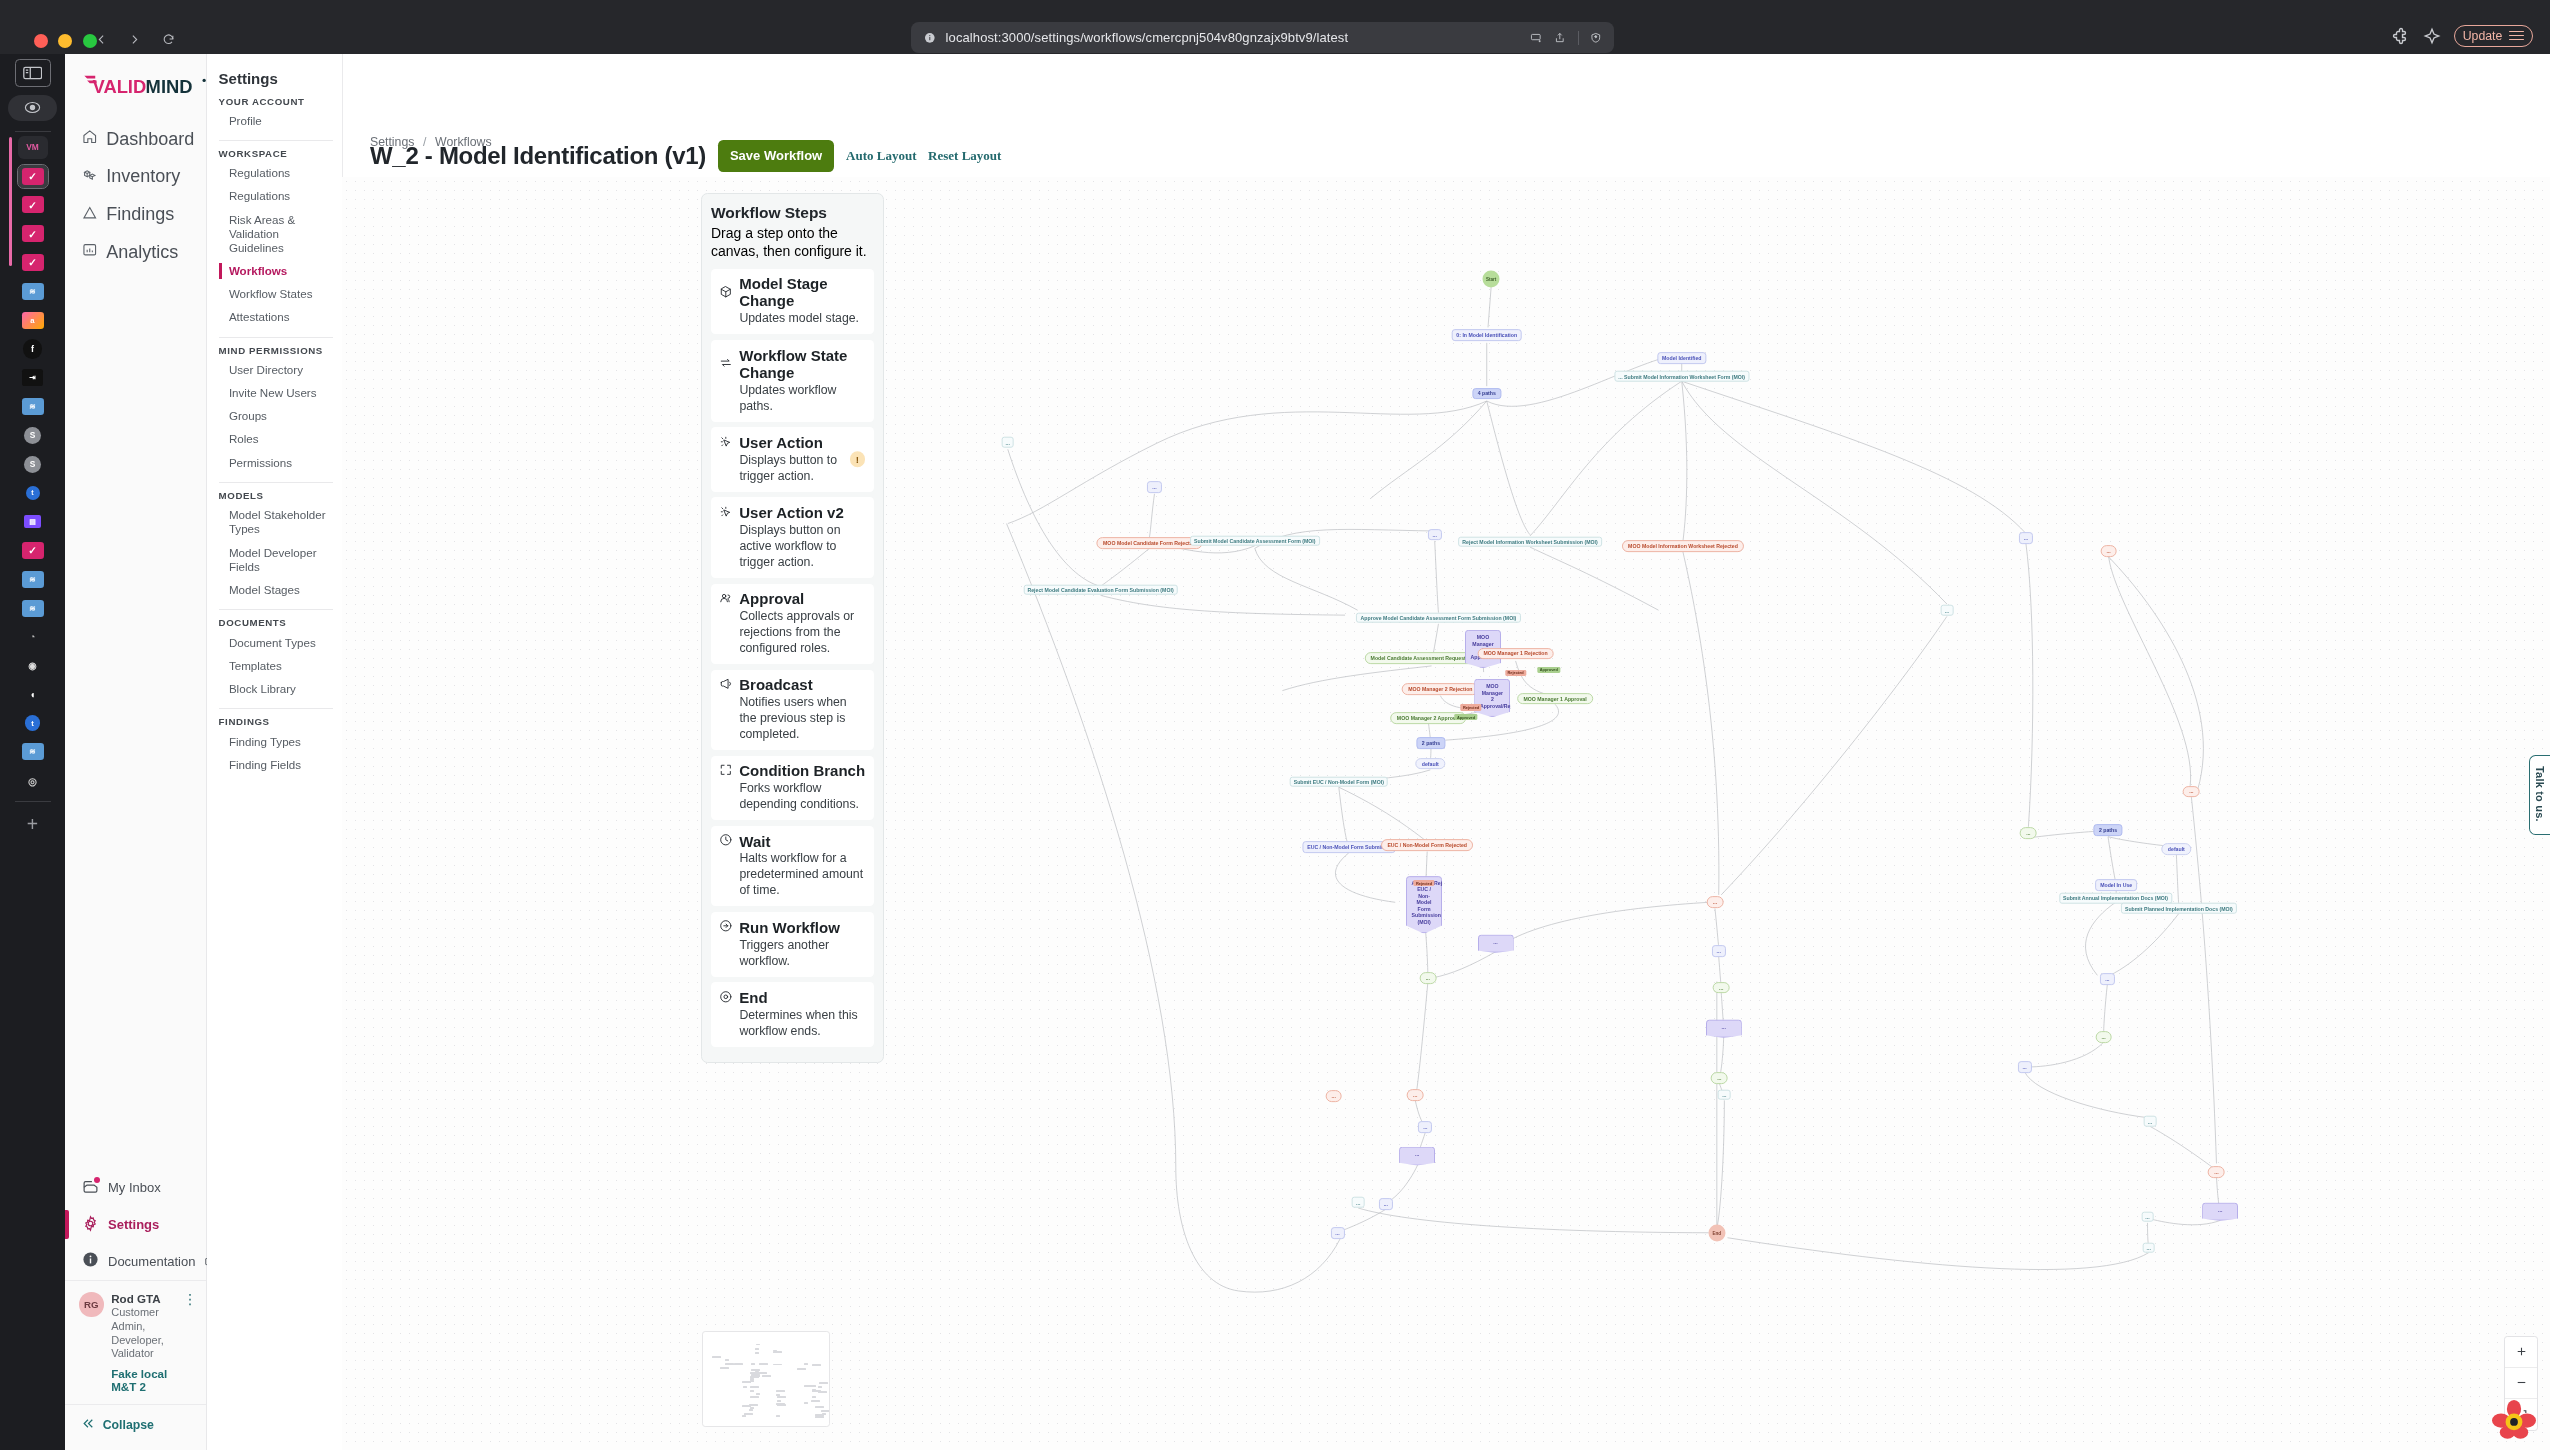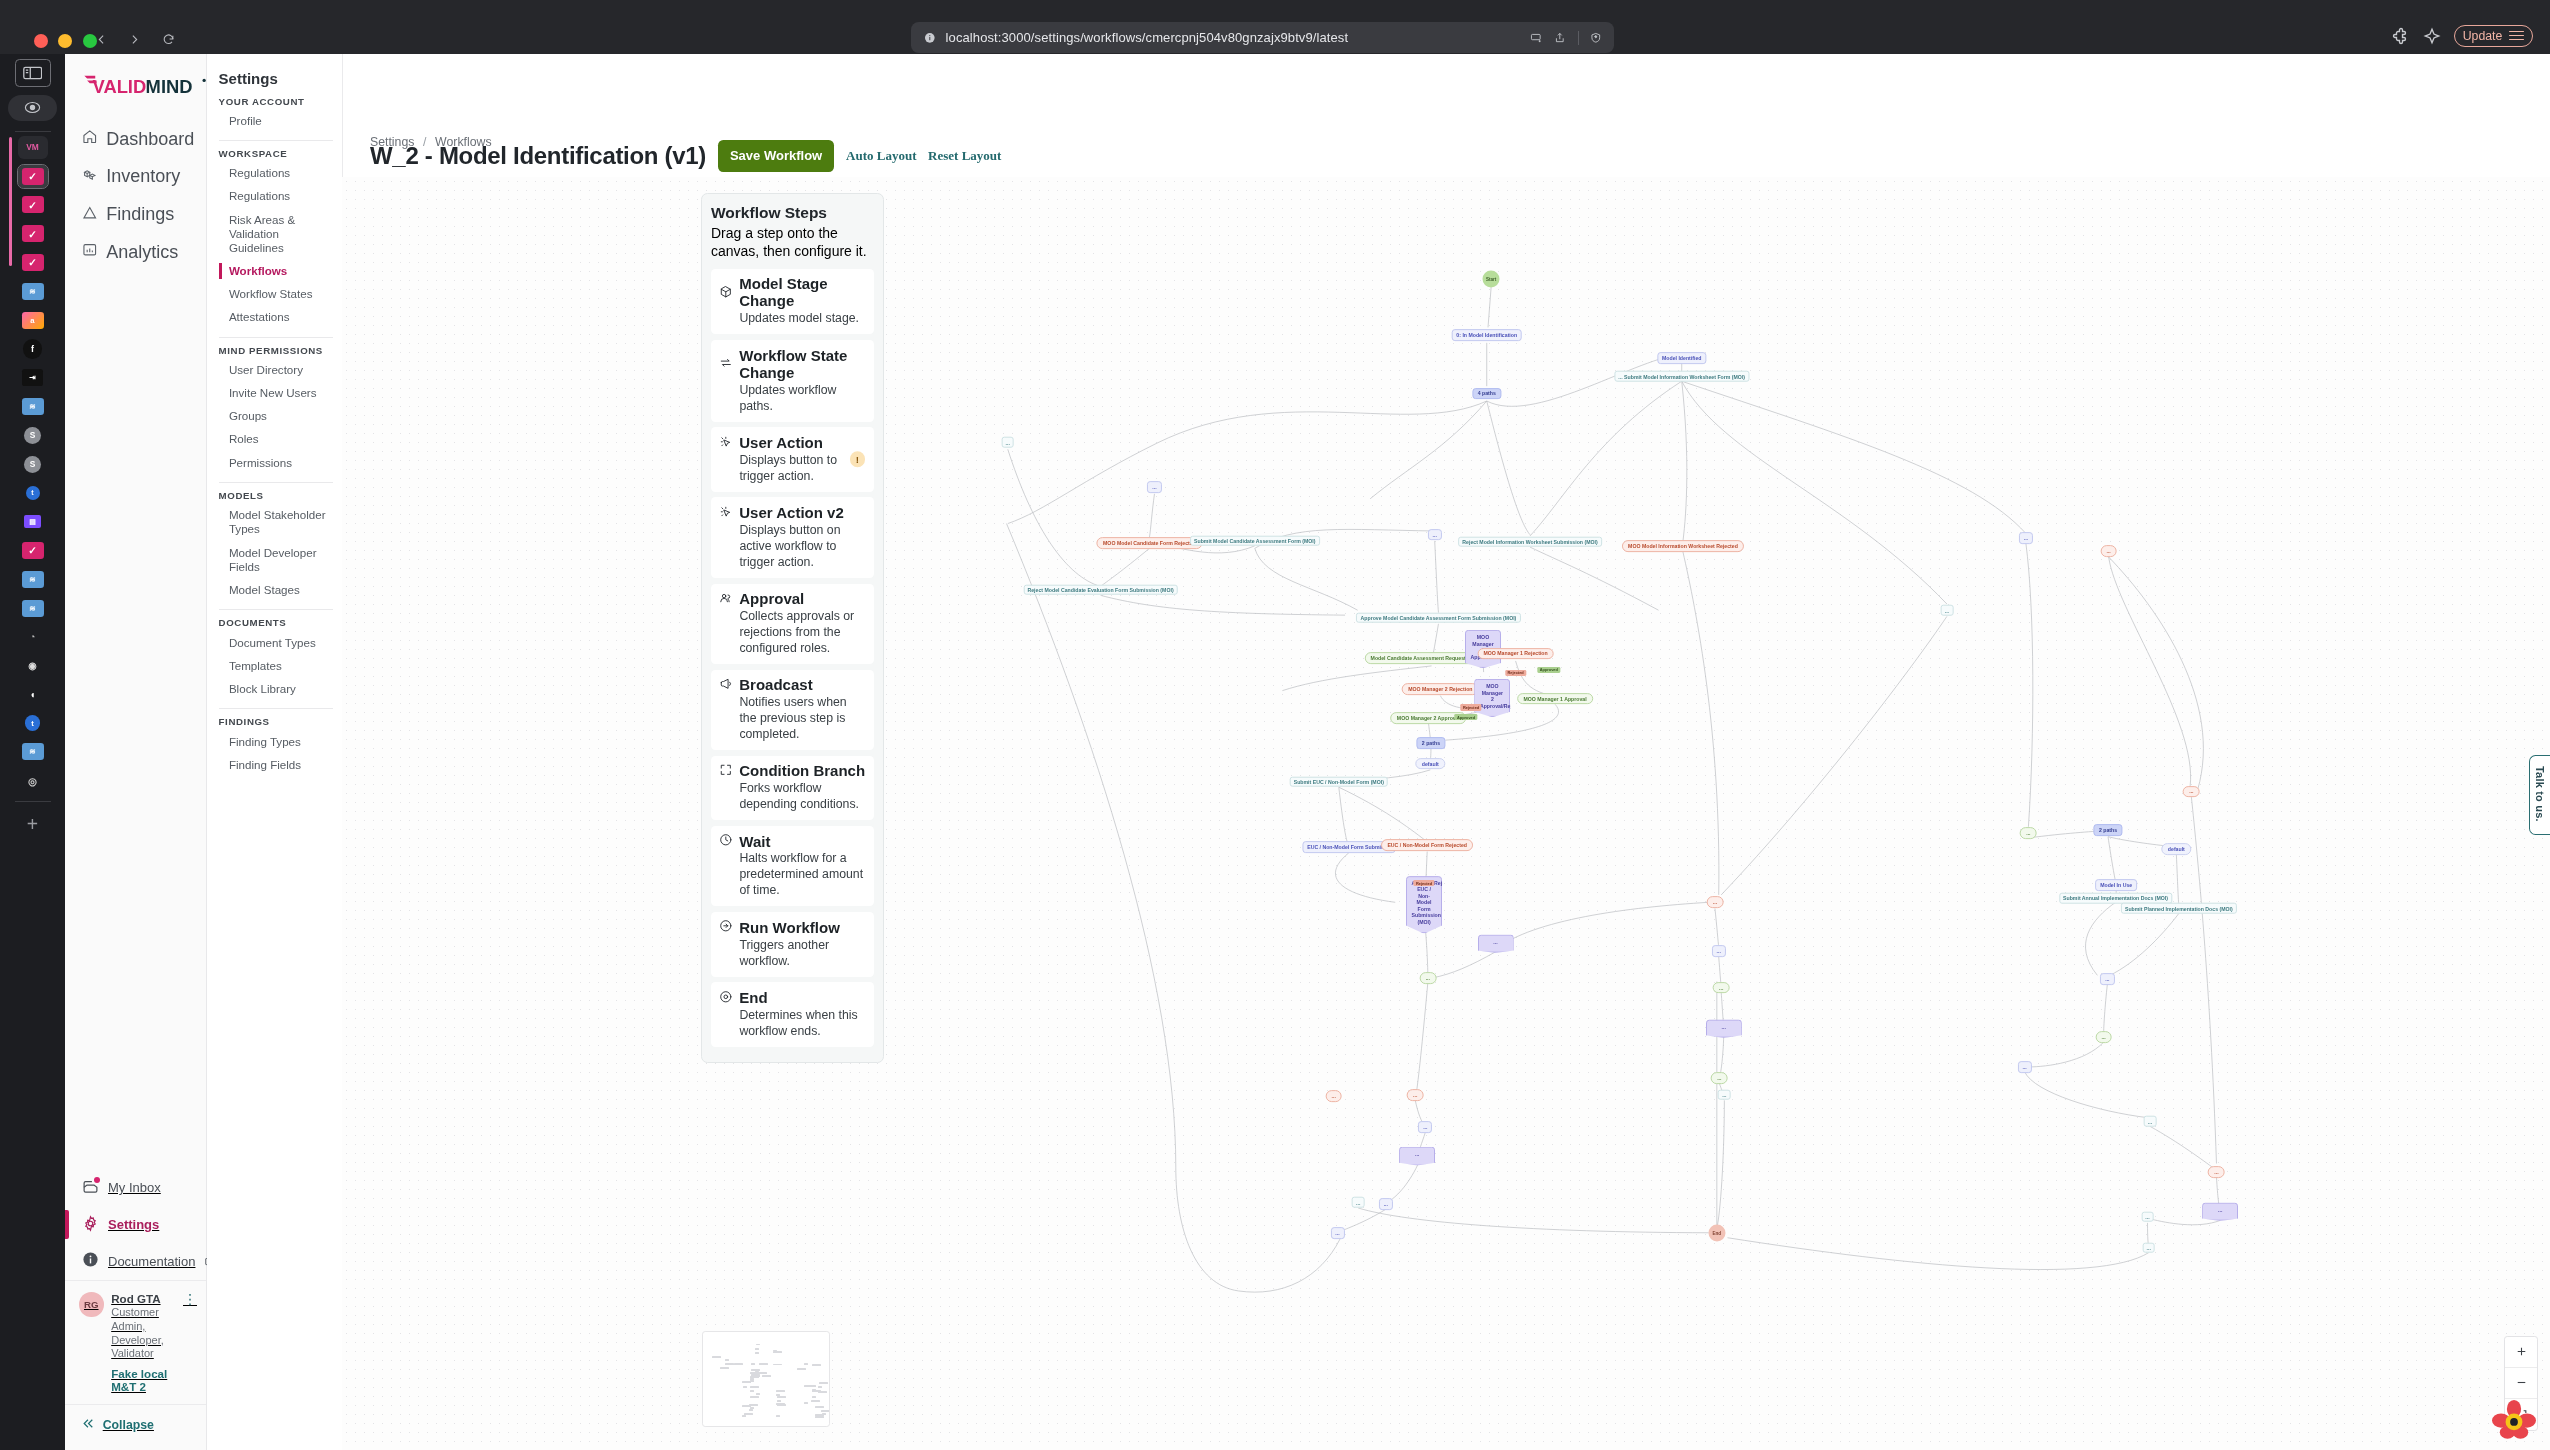--- a/index.html
+++ b/index.html
@@ -55,21 +55,21 @@
 
   
   #appnav { position: absolute; left: 0; top: 0; width: 142px; bottom: 0; background: #fafafa;
             border-right: 0.6px solid #e8e8ea; display: flex; flex-direction: column; }
   .brand { padding: 19.4px 0 22px 18px; }
   .brand svg { height: 24.5px; }
   .nav-items { padding: 0 9px; display: flex; flex-direction: column; gap: 2.6px; }
   .nav-item { display: flex; align-items: center; gap: 9px; padding: 7px 7.7px; border-radius: 5.2px; cursor: pointer; }
   .nav-item svg { width: 15.5px; height: 15.5px; color: #5b6168; flex: none; }
   .nav-item span { font-size: 18px; color: #4a4f56; }
-  .appnav-bottom { margin-top: auto; text-decoration: underline; }
+  .appnav-bottom { margin-top: auto; }
   .bn-item { position: relative; display: flex; align-items: center; gap: 9px; padding: 8.4px 7.7px 8.4px 17px; cursor: pointer; }
   .bn-item svg { width: 17px; height: 17px; flex: none; }
   .bn-item span { font-size: 13px; color: #4a4f56; }
   .bn-item.active span { color: #a91f5c; font-weight: bold; }
   .bn-item.active svg { color: #a91f5c; }
   .bn-item.active::before { content:''; position:absolute; left: 0; top: 3.9px; bottom: 3.9px; width: 3.9px;
                             background: #c2185b; border-radius: 0 1.9px 1.9px 0; }
   .user-row { display: flex; align-items: flex-start; gap: 7.7px; padding: 11.6px 9px 11.6px 14px;
               border-top: 0.6px solid #ebebed; border-bottom: 0.6px solid #ebebed; }
   .avatar { width: 24.5px; height: 24.5px; border-radius: 50%; background: #f0b9bc; color: #6c3b41;

